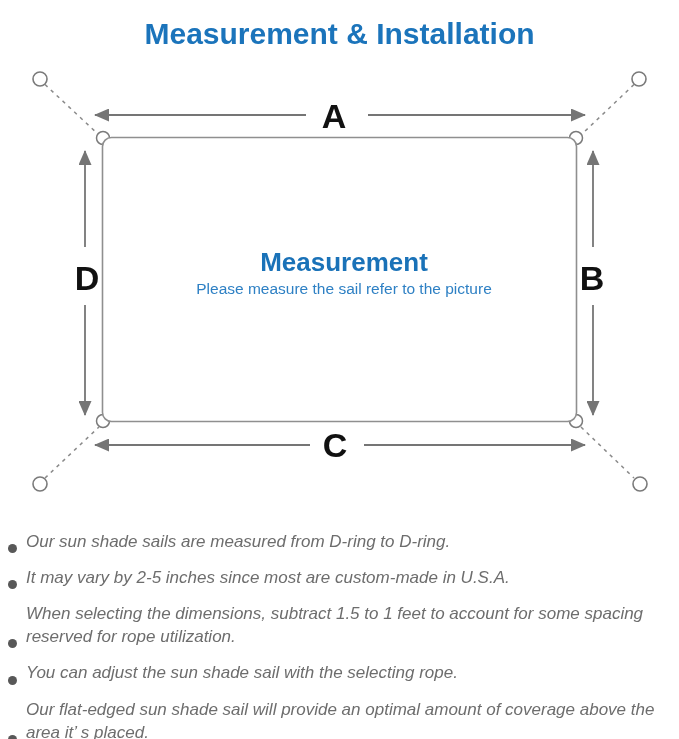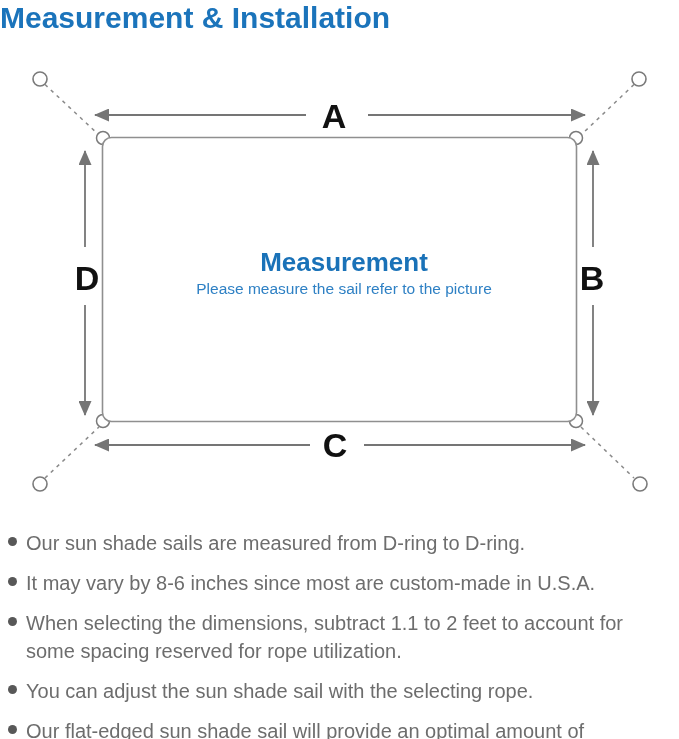--- a/index.html
+++ b/index.html
@@ -5,42 +5,43 @@
   html,body{margin:0;padding:0;background:#ffffff;}
   .page{
     position:relative;
     width:679px;height:739px;
     background:#ffffff;
     font-family:"Liberation Sans", sans-serif;
     overflow:hidden;
   }
   .page-title{
     position:absolute;top:1px;left:0;right:0;
-    margin:0;
-    text-align:left;
+    margin:16px;
+    text-align:center;
     font-size:30px;
     font-weight:bold;
     color:#1b74bb;
     letter-spacing:0px;
   }
   svg.diagram{position:absolute;top:55px;left:0;}
   .notes{
     position:absolute;
     top:530px;left:8px;
     width:648px;
     list-style:none;
     margin:0;padding:0;
   }
   .notes li{
     display:flex;
-    align-items:flex-start;
+    align-items:flex-end;
     margin-bottom:13px;
     color:#6d6d6d;
-    font-size:20px;
+    font-size:17px;
     line-height:1.36;
+    font-style:italic;
   }
   .notes .dot{
     flex:0 0 auto;
     width:9px;height:9px;
     border-radius:50%;
     background:#585858;
     margin:7px 9px 0 0;
   }
   .notes .note-text{flex:1 1 auto;}
 </style>
@@ -96,25 +97,25 @@
     <text x="344" y="239" text-anchor="middle" font-size="15.5" fill="#2e80c4" font-family="Liberation Sans, sans-serif">Please measure the sail refer to the picture</text>
   </svg>
 
   <ul class="notes">
     <li>
       <span class="dot"></span>
       <span class="note-text">Our sun shade sails are measured from D-ring to D-ring.</span>
     </li>
     <li>
       <span class="dot"></span>
-      <span class="note-text">It may vary by 8-6 inches since most are custom-made in U.S.A.</span>
+      <span class="note-text">It may vary by 2-5 inches since most are custom-made in U.S.A.</span>
     </li>
     <li>
       <span class="dot"></span>
-      <span class="note-text">When selecting the dimensions, subtract 1.1 to 2 feet to account for some spacing reserved for rope utilization.</span>
+      <span class="note-text">When selecting the dimensions, subtract 1.5 to 1 feet to account for some spacing reserved for rope utilization.</span>
     </li>
     <li>
       <span class="dot"></span>
       <span class="note-text">You can adjust the sun shade sail with the selecting rope.</span>
     </li>
     <li>
       <span class="dot"></span>
       <span class="note-text">Our flat-edged sun shade sail will provide an optimal amount of coverage above the area it’ s placed.</span>
     </li>
   </ul>

